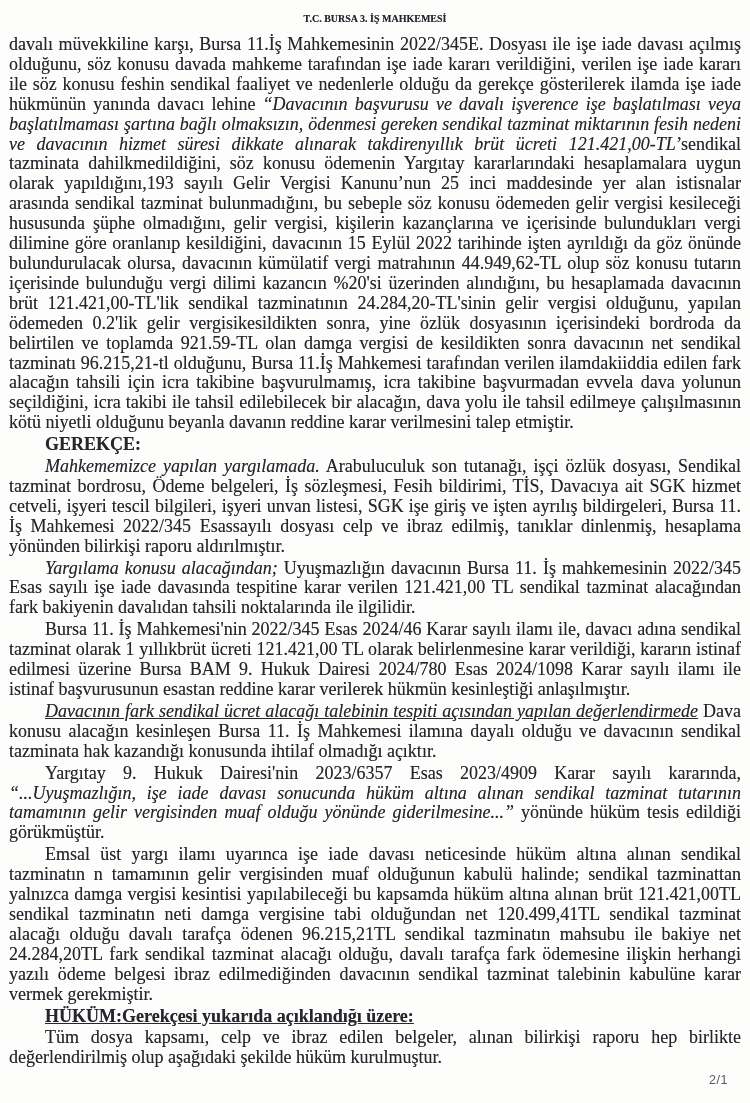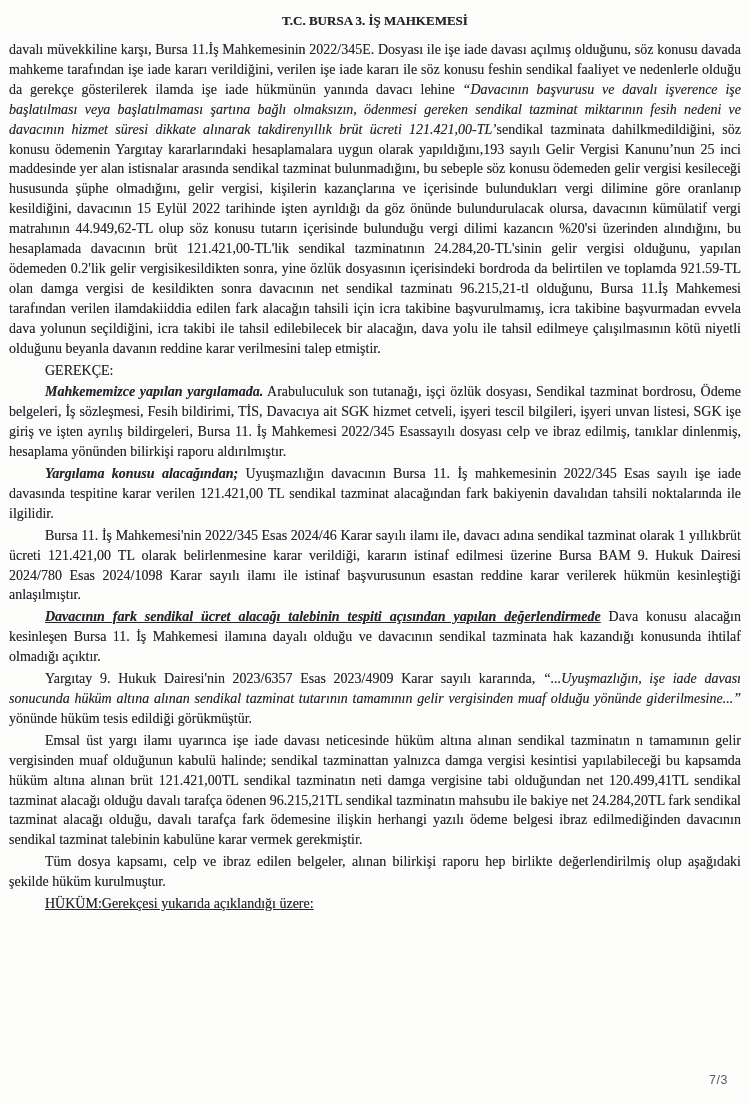--- a/index.html
+++ b/index.html
@@ -17,39 +17,39 @@
     font-family: "Liberation Serif", serif;
     color: #26262e;
     box-sizing: border-box;
     padding: 13px 9px 0 9px;
   }
   .doc-header {
     display: flex;
     justify-content: center;
     align-items: baseline;
     gap: 34px;
-    font-size: 13px;
+    font-size: 10px;
     font-weight: bold;
     margin-bottom: 11px;
     white-space: nowrap;
     text-shadow: 0 0 0.6px rgba(38,38,46,0.55);
   }
   .body-text {
-    font-size: 14px;
+    font-size: 18px;
     line-height: 19.9px;
     text-align: justify;
     text-shadow: 0 0 0.6px rgba(38,38,46,0.5);
   }
   .para { margin: 0 0 2px 0; }
   .indent { text-indent: 36px; }
   .lead {
-    font-weight: bold;
+    font-weight: normal;
     font-style: italic;
   }
-  .bold { font-weight: normal; }
+  .bold { font-weight: bold; }
   .italic { font-style: italic; }
   .underlined { text-decoration: underline; }
   .page-num {
     position: absolute;
     right: 22px;
     bottom: 16px;
     font-family: "Liberation Sans", sans-serif;
     font-size: 12.5px;
     color: #5a5a60;
     letter-spacing: 0.5px;
@@ -75,21 +75,21 @@
     <p class="para indent"><span class="lead">Yargılama konusu alacağından;</span><span> Uyuşmazlığın davacının Bursa 11. İş mahkemesinin 2022/345 Esas sayılı işe iade davasında tespitine karar verilen 121.421,00 TL sendikal tazminat alacağından fark bakiyenin davalıdan tahsili noktalarında ile ilgilidir.</span></p>
 
     <p class="para indent"><span>Bursa 11. İş Mahkemesi'nin 2022/345 Esas 2024/46 Karar sayılı ilamı ile, davacı adına sendikal tazminat olarak 1 yıllıkbrüt ücreti 121.421,00 TL olarak belirlenmesine karar verildiği, kararın istinaf edilmesi üzerine Bursa BAM 9. Hukuk Dairesi 2024/780 Esas 2024/1098 Karar sayılı ilamı ile istinaf başvurusunun esastan reddine karar verilerek hükmün kesinleştiği anlaşılmıştır.</span></p>
 
     <p class="para indent"><span class="lead underlined">Davacının fark sendikal ücret alacağı talebinin tespiti açısından yapılan değerlendirmede</span><span> Dava konusu alacağın kesinleşen Bursa 11. İş Mahkemesi ilamına dayalı olduğu ve davacının sendikal tazminata hak kazandığı konusunda ihtilaf olmadığı açıktır.</span></p>
 
     <p class="para indent"><span>Yargıtay 9. Hukuk Dairesi'nin 2023/6357 Esas 2023/4909 Karar sayılı kararında, </span><span class="italic">“...Uyuşmazlığın, işe iade davası sonucunda hüküm altına alınan sendikal tazminat tutarının tamamının gelir vergisinden muaf olduğu yönünde giderilmesine...”</span><span> yönünde hüküm tesis edildiği görükmüştür.</span></p>
 
     <p class="para indent"><span>Emsal üst yargı ilamı uyarınca işe iade davası neticesinde hüküm altına alınan sendikal tazminatın n tamamının gelir vergisinden muaf olduğunun kabulü halinde; sendikal tazminattan yalnızca damga vergisi kesintisi yapılabileceği bu kapsamda hüküm altına alınan brüt 121.421,00TL sendikal tazminatın neti damga vergisine tabi olduğundan net 120.499,41TL sendikal tazminat alacağı olduğu davalı tarafça ödenen 96.215,21TL sendikal tazminatın mahsubu ile bakiye net 24.284,20TL fark sendikal tazminat alacağı olduğu, davalı tarafça fark ödemesine ilişkin herhangi yazılı ödeme belgesi ibraz edilmediğinden davacının sendikal tazminat talebinin kabulüne karar vermek gerekmiştir.</span></p>
 
+    <p class="para indent bold underlined">HÜKÜM:Gerekçesi yukarıda açıklandığı üzere:</p>
+
     <p class="para indent"><span>Tüm dosya kapsamı, celp ve ibraz edilen belgeler, alınan bilirkişi raporu hep birlikte değerlendirilmiş olup aşağıdaki şekilde hüküm kurulmuştur.</span></p>
-
-    <p class="para indent bold underlined">HÜKÜM:Gerekçesi yukarıda açıklandığı üzere:</p>
 
   </div>
 
-  <div class="page-num">7/3</div>
+  <div class="page-num">2/1</div>
 
 </div>
 
 </body></html>

